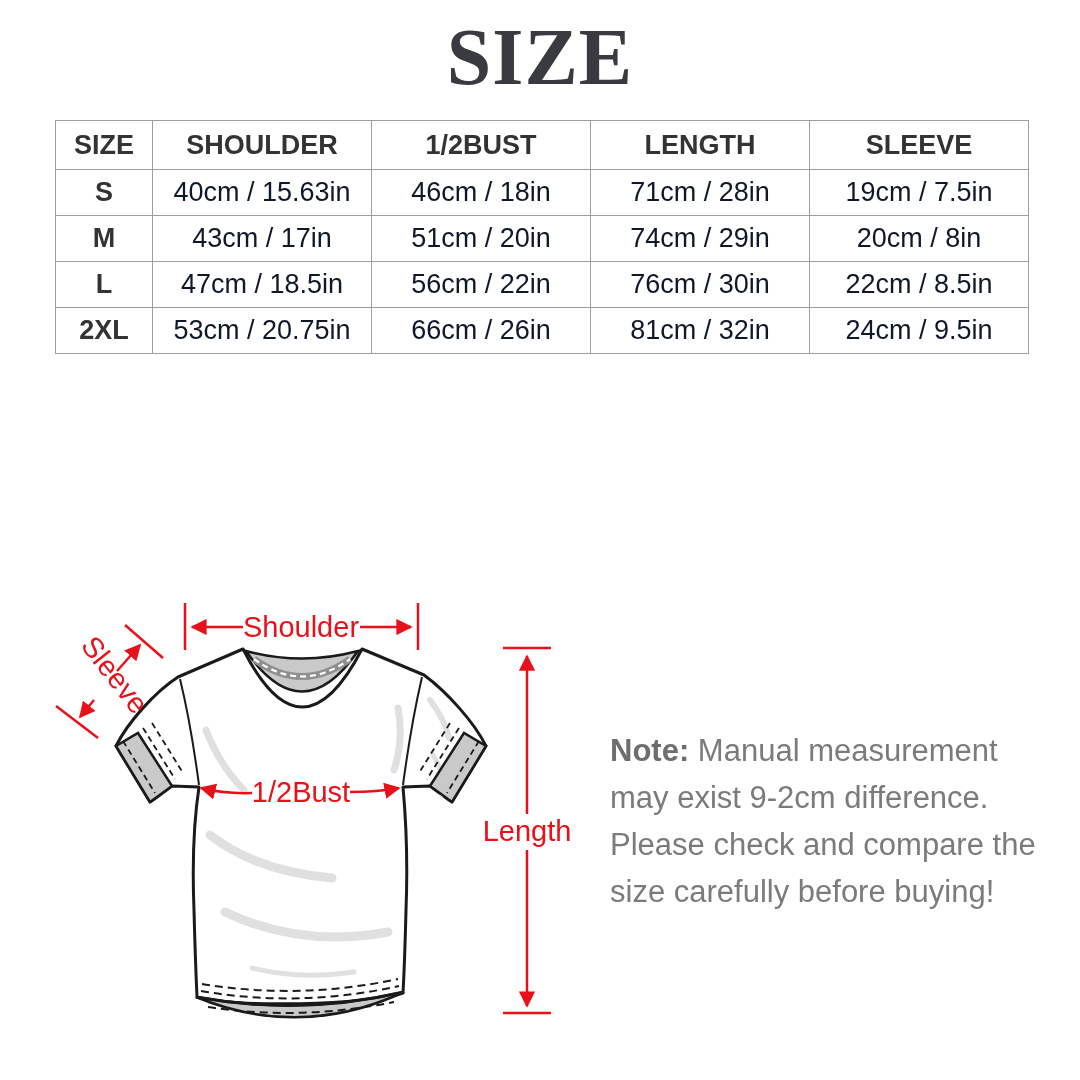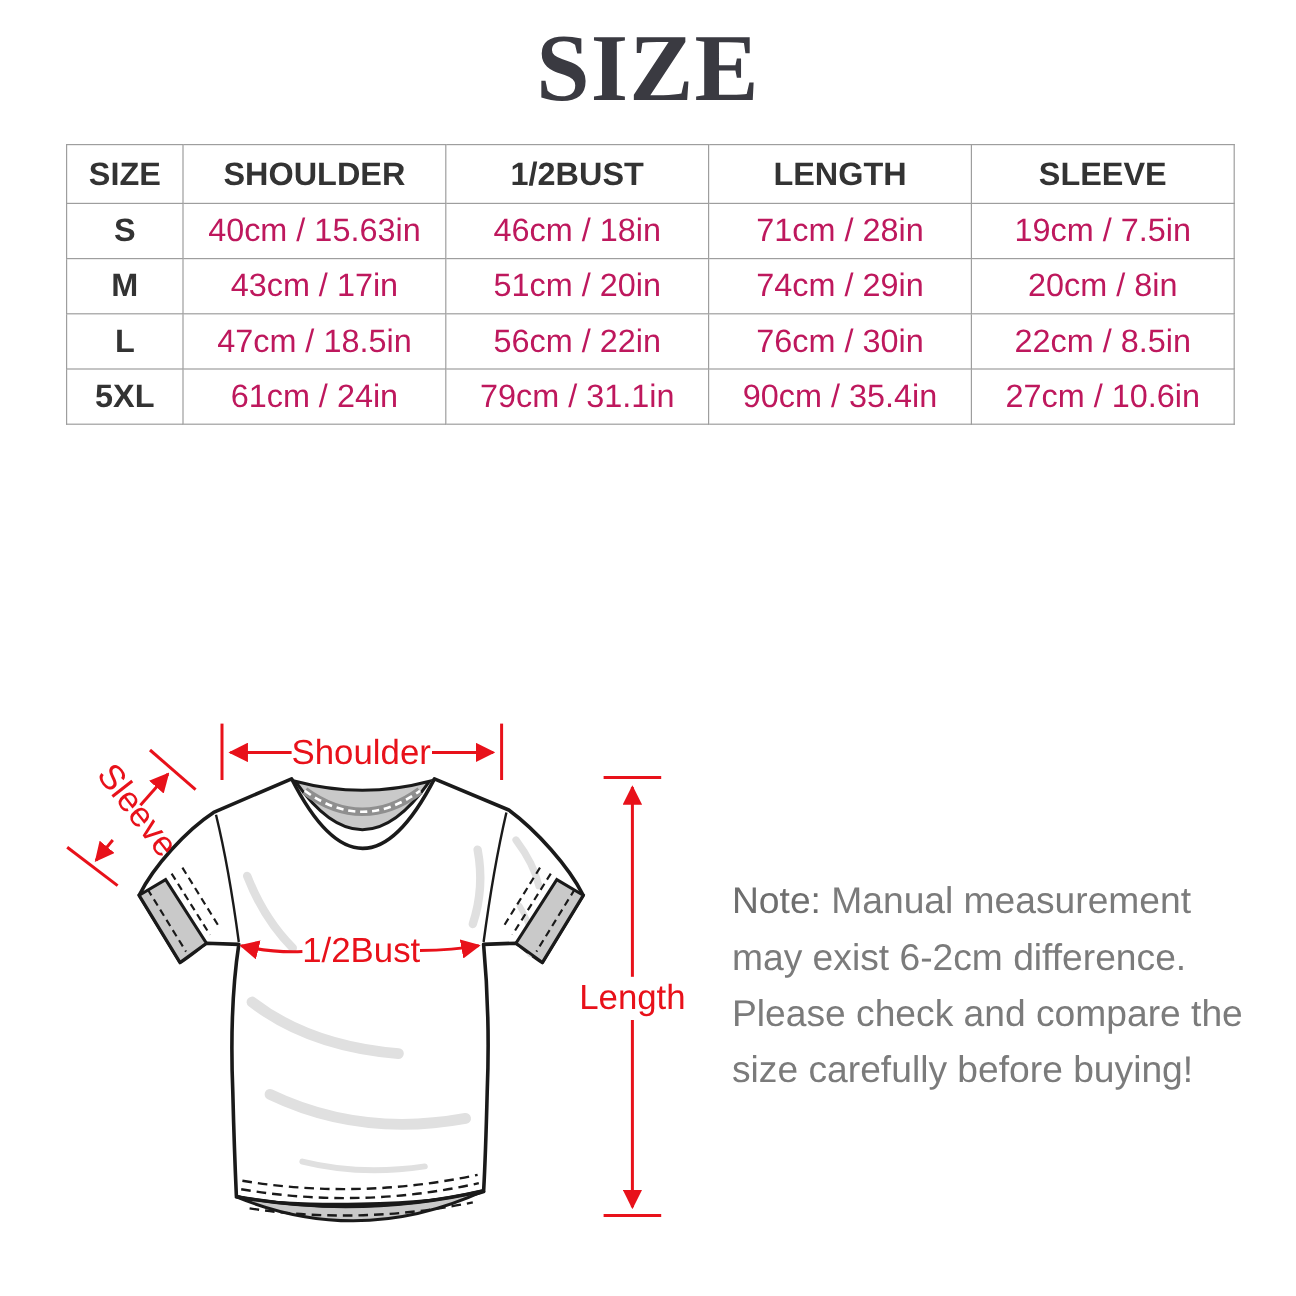--- a/index.html
+++ b/index.html
@@ -7,26 +7,26 @@
           font-family:"Liberation Sans",sans-serif;}
   .title{position:absolute;left:0;top:12px;width:1080px;text-align:center;
          font-family:"Liberation Serif",serif;font-weight:bold;font-size:80px;
          color:#3a3a41;letter-spacing:1px;}
   table.size-table{position:absolute;left:55px;top:120px;width:973px;
          border-collapse:collapse;table-layout:fixed;}
   table.size-table col.c0{width:97px;}
   table.size-table col.cx{width:219px;}
   table.size-table th{border:1px solid #9e9e9e;height:48px;font-size:27px;font-weight:bold;
          color:#333333;text-align:center;padding:0;}
-  table.size-table td{border:1px solid #9e9e9e;height:45px;font-size:27px;color:#be185d;
+  table.size-table td{border:1px solid #9e9e9e;height:45px;font-size:27px;color:#0f172a;
          text-align:center;padding:0;font-weight:normal;}
   table.size-table td.size-cell{font-weight:bold;color:#333333;}
   .note{position:absolute;left:610px;top:727px;width:440px;font-size:31px;
         line-height:47px;color:#7b7b7b;}
-  .note .note-label{font-weight:normal;color:#6e6e6e;margin-top:33px;}
+  .note .note-label{font-weight:bold;color:#6e6e6e;margin-top:33px;}
   .diagram{position:absolute;left:0;top:580px;width:620px;height:500px;}
   .red-label{font-family:"Liberation Sans",sans-serif;font-size:29px;fill:#e8111a;}
 </style>
 </head>
 <body>
 
 <div class="canvas">
 
   <div class="title">SIZE</div>
 
@@ -63,25 +63,25 @@
         <td>20cm / 8in</td>
       </tr>
       <tr>
         <td class="size-cell">L</td>
         <td>47cm / 18.5in</td>
         <td>56cm / 22in</td>
         <td>76cm / 30in</td>
         <td>22cm / 8.5in</td>
       </tr>
       <tr>
-        <td class="size-cell">5XL</td>
-        <td>61cm / 24in</td>
-        <td>79cm / 31.1in</td>
-        <td>90cm / 35.4in</td>
-        <td>27cm / 10.6in</td>
+        <td class="size-cell">2XL</td>
+        <td>53cm / 20.75in</td>
+        <td>66cm / 26in</td>
+        <td>81cm / 32in</td>
+        <td>24cm / 9.5in</td>
       </tr>
     </tbody>
   </table>
 
   <svg class="diagram" viewBox="0 0 620 500" xmlns="http://www.w3.org/2000/svg">
     <defs>
       <marker id="arr" viewBox="0 0 10 10" refX="9" refY="5" markerWidth="6.5" markerHeight="6.5" orient="auto-start-reverse">
         <path d="M0,0 L10,5 L0,10 z" fill="#e8111a"></path>
       </marker>
     </defs>
@@ -152,16 +152,16 @@
     <g>
       <text class="red-label" x="301" y="57" text-anchor="middle">Shoulder</text>
       <text class="red-label" x="0" y="0" text-anchor="middle" transform="translate(107,101) rotate(52)">Sleeve</text>
       <text class="red-label" x="301" y="222" text-anchor="middle">1/2Bust</text>
       <text class="red-label" x="527" y="261" text-anchor="middle">Length</text>
     </g>
   </svg>
 
   <div class="note">
     <span class="note-label">Note:</span>
-    <span>Manual measurement may exist 6-2cm difference. Please check and compare the size carefully before buying!</span>
+    <span>Manual measurement may exist 9-2cm difference. Please check and compare the size carefully before buying!</span>
   </div>
 
 </div>
 
 </body></html>

